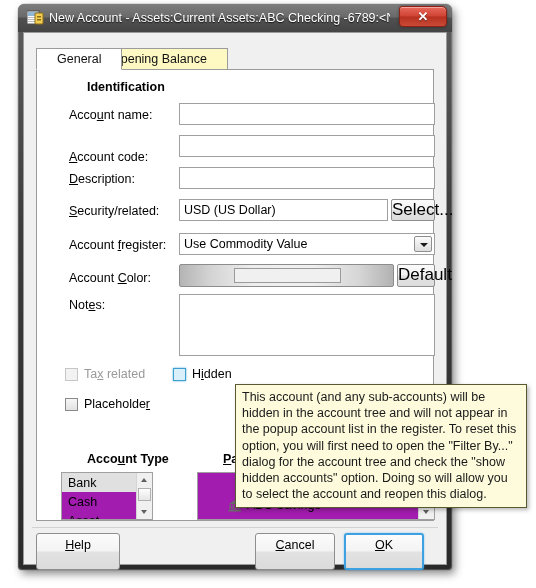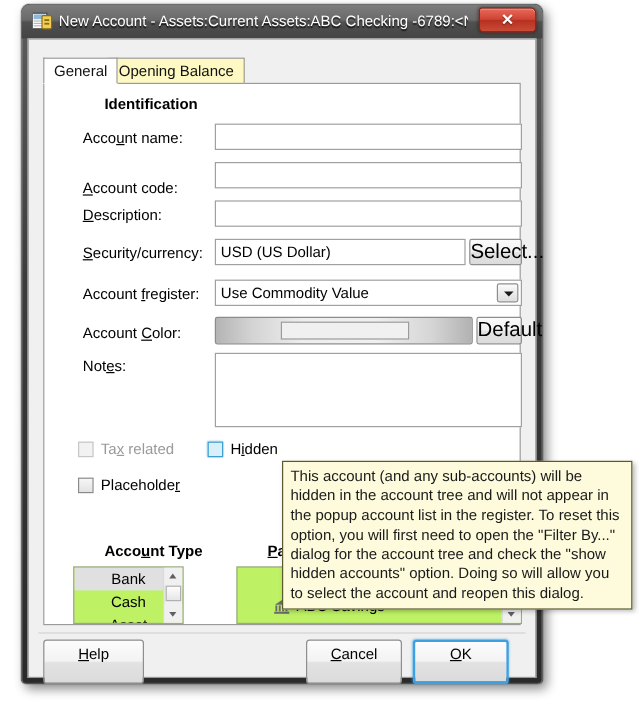--- a/index.html
+++ b/index.html
@@ -95,21 +95,21 @@
     height: 22px;
   }
   .tab {
     position: absolute;
     top: 0;
     height: 22px;
     box-sizing: border-box;
     font-size: 12.5px;
     color: #111111;
     line-height: 20px;
-    padding: 0 8px;
+    padding: 0 20px;
     border: 1px solid #9b9b9b;
   }
   .tab.active {
     background: #ffffff;
     border-bottom: 1px solid #ffffff;
     z-index: 3;
   }
   .tab.inactive {
     background: #fef9c3;
     border-bottom: 1px solid #9b9b9b;
@@ -257,25 +257,24 @@
     font-size: 12.5px;
     color: #000000;
     white-space: nowrap;
     line-height: 15px;
   }
   .cblabel.disabled { color: #9a9a9a; }
 
   
   .listbox {
     position: absolute;
-    background: #bef264;
+    background: #a21caf;
     border: 1px solid #a0a0a0;
     box-sizing: border-box;
     overflow: hidden;
-    text-align: center;
   }
   .list-item {
     position: relative;
     font-size: 12.5px;
     color: #000000;
     padding: 2px 6px;
     height: 19px;
     line-height: 17px;
     box-sizing: border-box;
     white-space: nowrap;
@@ -431,21 +430,21 @@
         <span class="mn">A</span><span>ccount code:</span>
       </div>
       <div class="textbox" style="left:142px; top:65px; width:256px; height:22px;"></div>
 
       <div class="fld-label" style="left:32px; top:102px;">
         <span class="mn">D</span><span>escription:</span>
       </div>
       <div class="textbox" style="left:142px; top:97px; width:256px; height:22px;"></div>
 
       <div class="fld-label" style="left:32px; top:134px;">
-        <span class="mn">S</span><span>ecurity/currency:</span>
+        <span class="mn">S</span><span>ecurity/related:</span>
       </div>
       <div class="textbox" style="left:142px; top:129px; width:209px; height:22px;">USD (US Dollar)</div>
       <div class="btn" style="left:354px; top:129px; width:44px; height:22px;">Select...</div>
 
       <div class="fld-label" style="left:32px; top:168px;">
         <span>Account </span><span class="mn">f</span><span>register:</span>
       </div>
       <div class="combo" style="left:142px; top:163px; width:256px; height:22px;">
         <span>Use Commodity Value</span>
         <span class="combo-arrow"></span>

